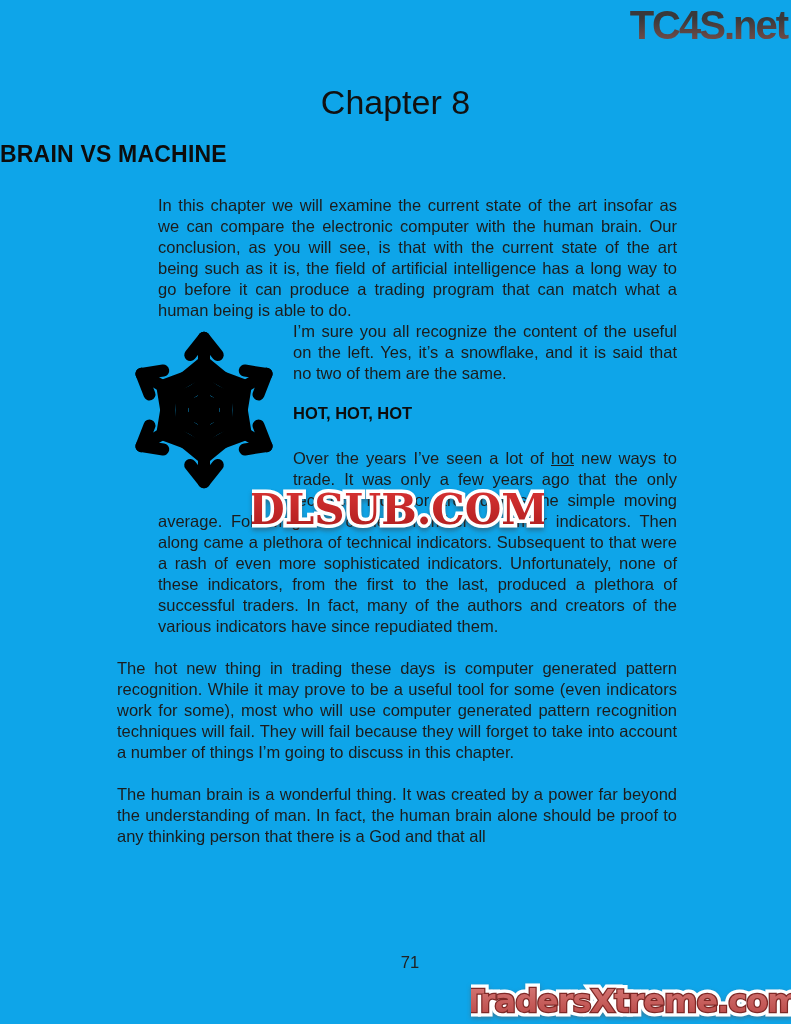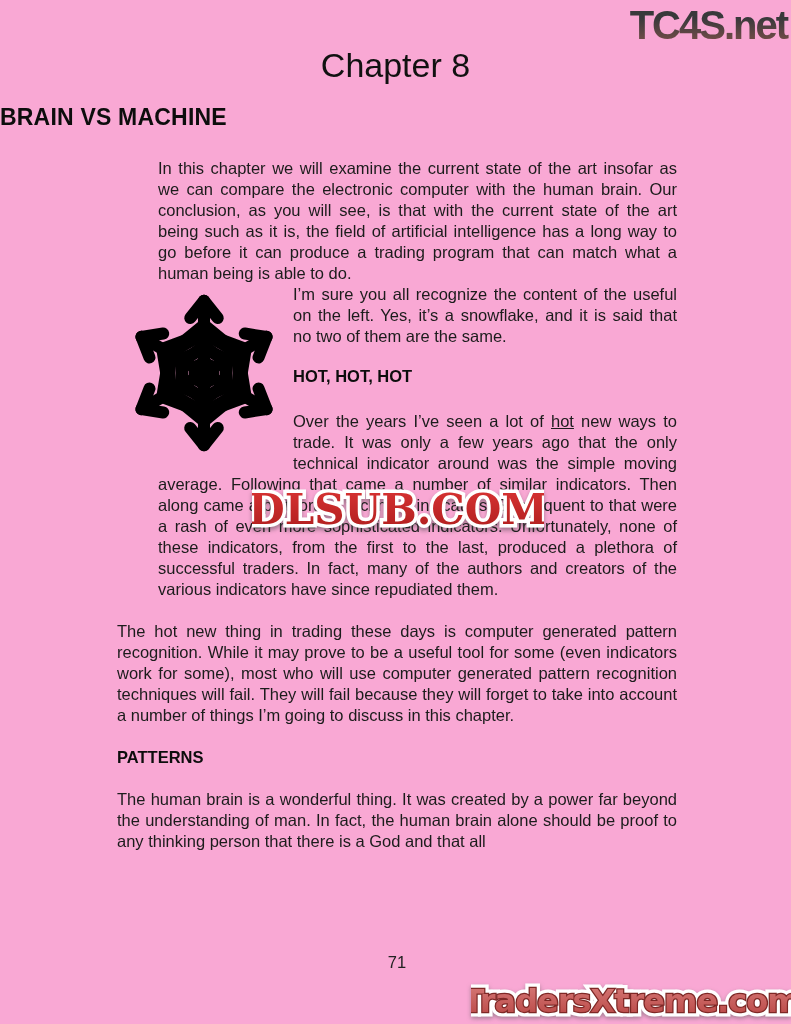--- a/index.html
+++ b/index.html
@@ -1,28 +1,28 @@
 <!DOCTYPE html>
 <html><head>
 <meta charset="utf-8">
 <style>
   html,body{margin:0;padding:0;background:#fff;}
   .page{
     position:relative;
     width:791px;height:1024px;
-    background:#f9a8d4;
+    background:#0ea5e9;
     overflow:hidden;
     font-family:"Liberation Sans", sans-serif;
     color:#1c1c1c;
   }
   
   .tc4s-logo{position:absolute;top:1px;right:2px;}
   
   .chapter-heading{
-    margin:0;padding-top:44px;
+    margin:0;padding-top:81px;
     font-size:34px;line-height:42px;font-weight:400;
     text-align:center;color:#111;
   }
   .section-title{
     margin:18px 0 0 0;
     font-size:23px;line-height:26px;font-weight:700;
     text-align:left;color:#0d0d0d;letter-spacing:0.2px;
   }
   
   .body-col{
@@ -41,21 +41,21 @@
   }
   .snowflake{
     float:left;
     width:174px;height:172px;
     margin:3px 2px 2px 0;
   }
   .u{text-decoration:underline;}
   .it{}
   .page-number{
     position:absolute;
-    top:952px;left:117px;width:560px;
+    top:952px;left:130px;width:560px;
     text-align:center;
     font-size:16.5px;line-height:21px;color:#222;
   }
   
   .dlsub-watermark{
     position:absolute;left:252px;top:482px;
     filter:drop-shadow(0 3px 2px rgba(60,60,60,0.45));
   }
   
   .tx-logo{
@@ -110,21 +110,20 @@
 
       <p class="tight">I’m sure you all recognize the content of the useful on the left. Yes, it’s a snowflake, and it is said that no two of them are the same.</p>
 
       <h3 class="mini-heading">HOT, HOT, HOT</h3>
 
       <p class="tight"><span>Over the years I’ve seen a lot of </span><span class="u">hot</span><span> new ways to trade.   It was only a few years ago that the only technical indicator around was the simple moving average.  Following that came a number of similar indicators. Then along came a plethora of technical indicators. Subsequent to that were a rash of even more sophisticated indicators. Unfortunately, none of these indicators, from the first to the last, produced a plethora of successful traders.  In fact, many of the authors and creators of the various indicators have since repudiated them.</span></p>
     </div>
 
     <p style="margin-top:21px"><span>The hot new thing in trading these days is computer generated pattern recognition.  While it may prove to be a useful tool for some (even indicators work for </span><span class="it">some</span><span>), most who will use computer generated pattern recognition techniques will fail. They will fail because they will forget to take into account a number of things I’m going to discuss in this chapter.</span></p>
 
-    <h3 class="mini-heading" style="margin:21px 0 21px 0">PATTERNS</h3>
 
     <p><span>The human brain is a wonderful thing.  It was created by a power far beyond the understanding of man.  In fact, the human brain alone should be proof to any thinking person that there is a God and that </span><span class="it">all</span></p>
 
   </div>
 
   <div class="page-number">71</div>
 
   <svg class="dlsub-watermark" width="292" height="58" viewBox="0 0 292 58">
     <defs>
       <linearGradient id="dlsubGrad" x1="0" y1="0" x2="0" y2="1">

